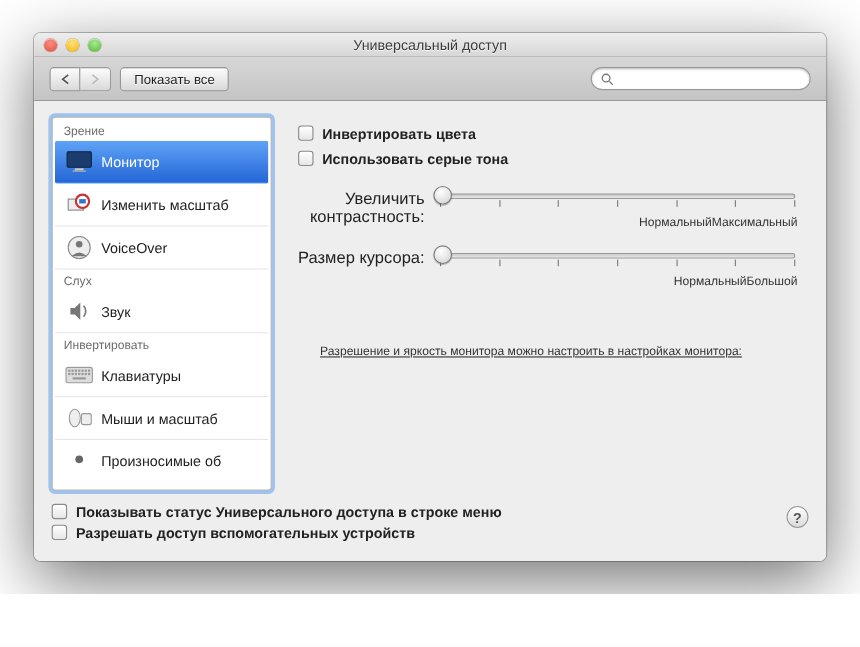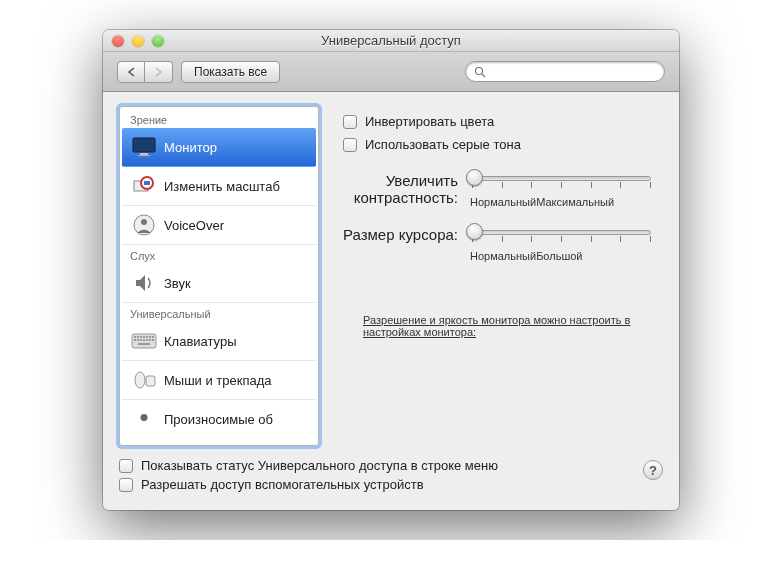--- a/index.html
+++ b/index.html
@@ -5,21 +5,21 @@
   * { box-sizing: border-box; }
   html, body { margin:0; padding:0; }
   body {
     background: #fff;
     font-family: "Lucida Grande", "Helvetica Neue", Arial, sans-serif;
     font-size: 13px;
     color: #222;
     padding: 30px;
   }
   .window {
-    width: 576px;
+    width: 720px;
     border-radius: 6px;
     box-shadow: 0 18px 60px rgba(0,0,0,0.55), 0 0 0 1px rgba(0,0,0,0.25);
     overflow: hidden;
     margin: 0 auto;
   }
   
   .titlebar {
     height: 22px;
     background: linear-gradient(#ededed, #d7d7d7);
     border-bottom: 1px solid #b5b5b5;
@@ -132,21 +132,21 @@
     border-radius:2px;
     border-bottom-color: transparent;
   }
 
   
   .detail {
     flex:1;
     font-size:13px;
     color:#222;
   }
-  .ck-row { display:flex; align-items:flex-end; gap:8px; margin:8px 0; }
+  .ck-row { display:flex; align-items:flex-start; gap:8px; margin:8px 0;font-weight:bold; }
   .checkbox {
     width:14px; height:14px;
     border:1px solid #8a8a8a;
     border-radius:3px;
     background:linear-gradient(#fff,#e6e6e6);
     box-shadow: inset 0 1px 0 #fff;
   }
   .form-grid { display:grid; grid-template-columns: 115px 1fr; column-gap:10px; row-gap:4px; margin-top:18px;}
   .flabel { text-align:right; font-size:15px; padding-top:2px; }
   .slider-wrap { padding-right:8px; }
@@ -165,21 +165,21 @@
     width:17px; height:17px; border-radius:50%;
     background: radial-gradient(circle at 40% 30%, #fff, #cfcfcf);
     border:1px solid #7a7a7a;
     box-shadow: 0 1px 1px rgba(0,0,0,0.3);
   }
   .ticks {
     position:absolute; left:4px; right:4px; top:12px;
     display:flex; justify-content:space-between;
   }
   .tick { width:1px; height:6px; background:#777; }
-  .slider-labels { display:flex; justify-content:flex-start; font-size:11px; color:#333; margin-top:4px; padding:0 2px;}
+  .slider-labels { display:flex; justify-content:flex-end; font-size:11px; color:#333; margin-top:4px; padding:0 2px;}
 
   .note-box {
     margin-top:52px;
     font-size:11px;
     color:#333;
     text-decoration:underline;
   }
   .center { display:flex; justify-content:center; margin-top:10px; }
 
   .pushbtn {
@@ -294,21 +294,21 @@
         <div class="row">
           <div class="icon-slot">
             <svg width="22" height="22" viewBox="0 0 22 22">
                 <path d="M3 8 L7 8 L12 3 L12 19 L7 14 L3 14 Z" fill="#777"></path>
                 <path d="M15 6 Q19 11 15 16" fill="none" stroke="#777" stroke-width="1.5"></path>
               </svg>
           </div>
           <span class="row-label">Звук</span>
         </div>
 
-        <div class="group-header">Универсальный</div>
+        <div class="group-header">Инвертировать</div>
 
         <div class="row">
           <div class="icon-slot">
             <svg width="26" height="16" viewBox="0 0 26 16">
                 <rect x="1" y="1" width="24" height="14" rx="2" fill="#ddd" stroke="#999"></rect>
                 <g fill="#999">
                   <rect x="3" y="3" width="2" height="2"></rect>
                   <rect x="6" y="3" width="2" height="2"></rect>
                   <rect x="9" y="3" width="2" height="2"></rect>
                   <rect x="12" y="3" width="2" height="2"></rect>
@@ -329,21 +329,21 @@
           <span class="row-label">Клавиатуры</span>
         </div>
 
         <div class="row">
           <div class="icon-slot">
             <svg width="24" height="20" viewBox="0 0 24 20">
                 <ellipse cx="8" cy="10" rx="5" ry="8" fill="#eee" stroke="#999"></ellipse>
                 <rect x="14" y="6" width="9" height="10" rx="2" fill="#eee" stroke="#999"></rect>
               </svg>
           </div>
-          <span class="row-label">Мыши и трекпада</span>
+          <span class="row-label">Мыши и масштаб</span>
         </div>
 
         <div class="row clipped-row" style="border-bottom:none;">
           <div class="icon-slot">
             <svg width="20" height="14" viewBox="0 0 20 20">
                 <circle cx="10" cy="8" r="5" fill="#666"></circle>
               </svg>
           </div>
           <span class="row-label">Произносимые об</span>
         </div>

